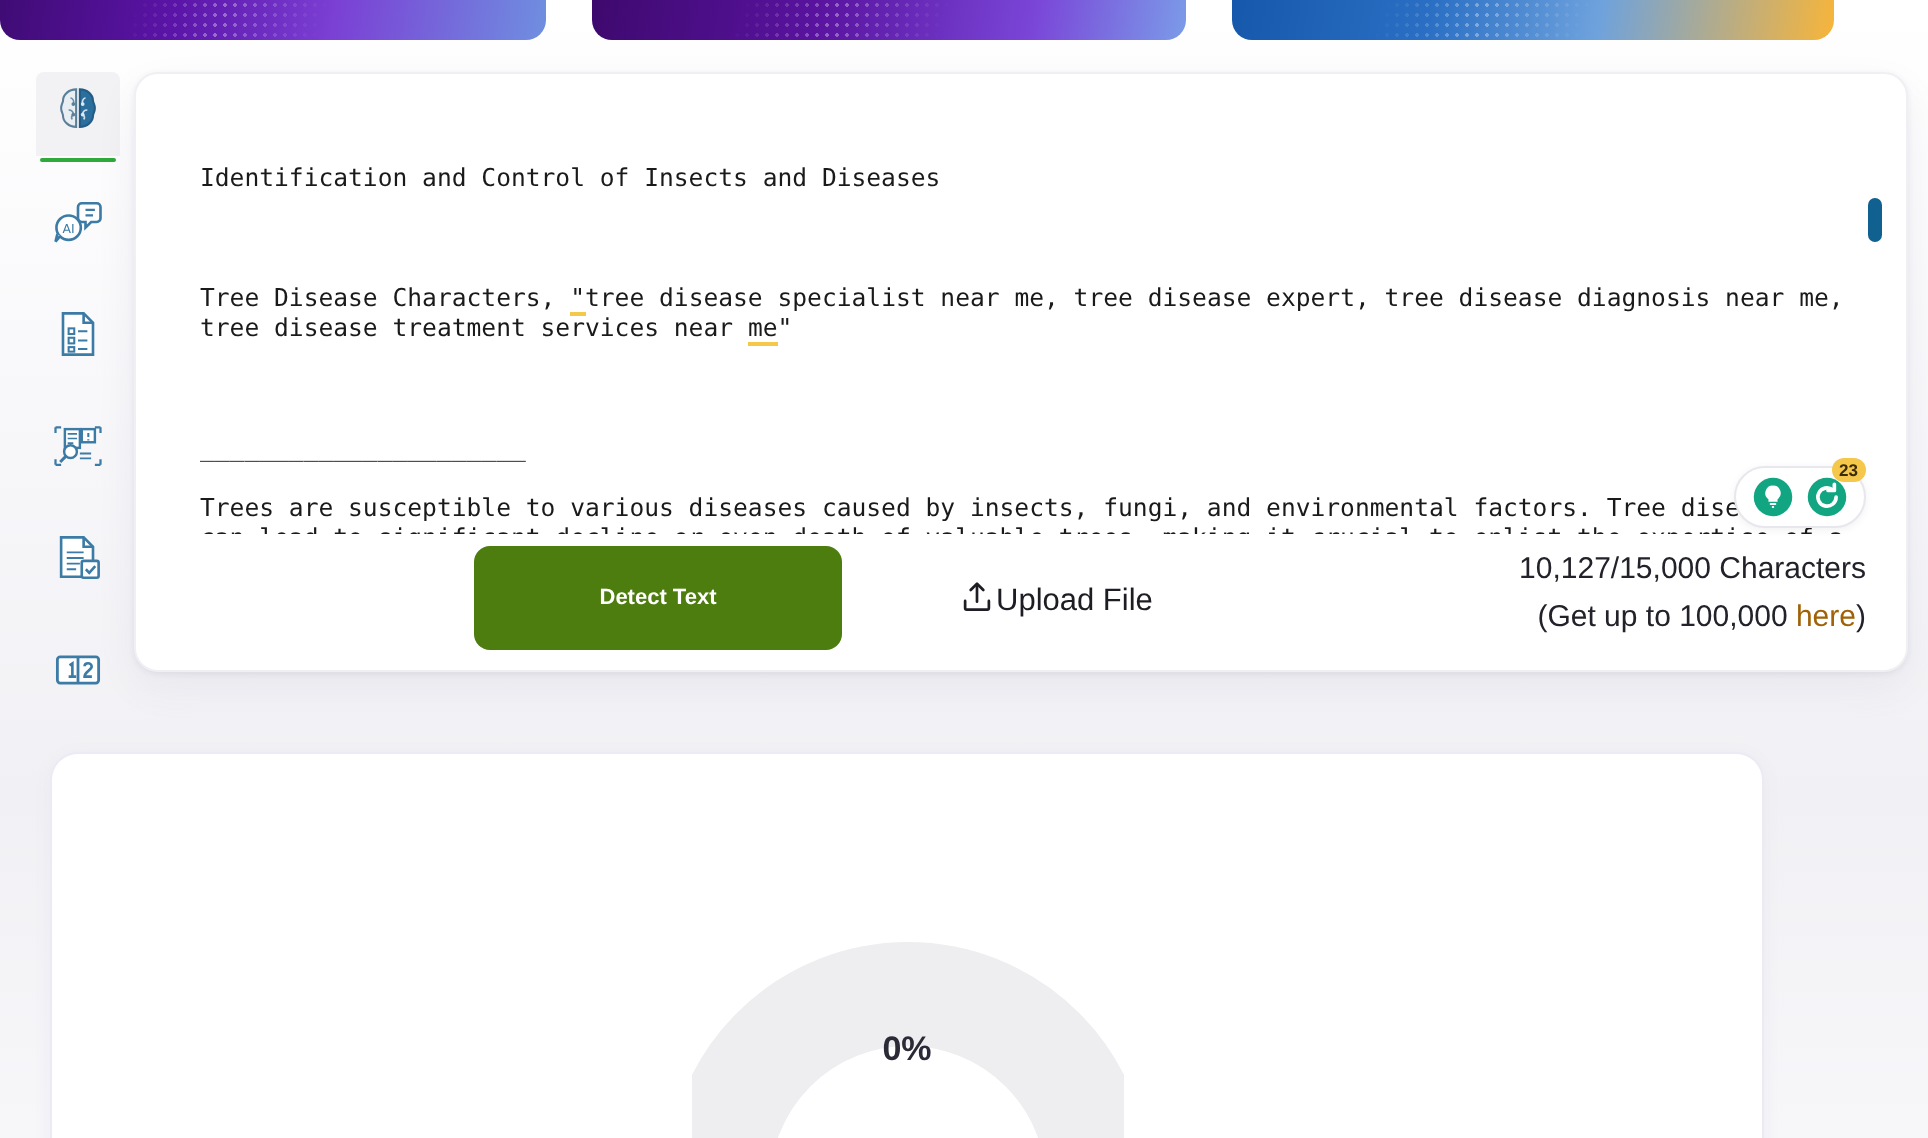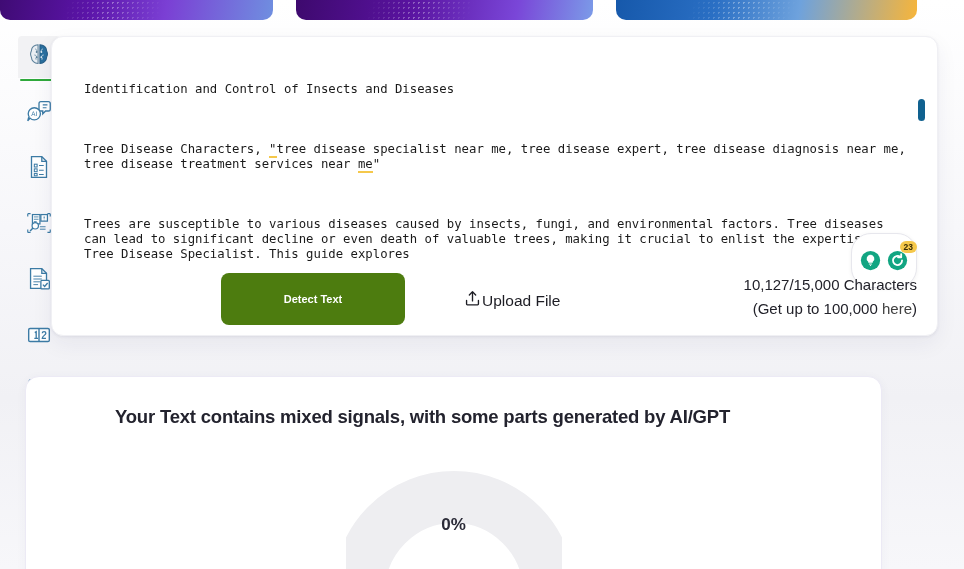--- a/index.html
+++ b/index.html
@@ -49,21 +49,21 @@
   }
   .side-item.active { background: #f2f2f4; border-radius: 4px 4px 0 0; }
   .side-item.active::after {
     content: ""; position: absolute; left: 2px; right: 2px; bottom: -3px;
     height: 2px; background: #2fa93b; border-radius: 2px;
   }
   .sp { height: 0px; }
 
   
   .editor-card {
-    position: absolute; left: 51px; top: 36px; width: 887px; height: 300px;
+    position: absolute; left: 67px; top: 36px; width: 887px; height: 300px;
     background: #ffffff; border-radius: 12px;
     box-shadow: 0 1px 3px rgba(40,40,80,.07), 0 8px 22px rgba(40,40,80,.06);
     border: 1px solid #f0f0f4;
     text-decoration: underline;
   }
   .editor-text {
     position: absolute; left: 32px; top: 30px; width: 828px; height: 200px;
     font-family: "DejaVu Sans Mono", "Liberation Mono", monospace;
     font-size: 12.3px; line-height: 15px; color: #1a1a1a;
     white-space: pre-wrap; overflow: hidden;
@@ -77,21 +77,21 @@
   .scroll-thumb {
     position: absolute; left: 0; top: 40px; width: 7px; height: 22px;
     background: #10618f; border-radius: 4px; cursor: pointer;
   }
 
   
   .action-pill {
     position: absolute; right: 20px; top: 196px;
     display: flex; align-items: flex-end; gap: 6px;
     background: #ffffff; border: 1px solid #e7e7ed; border-radius: 20px;
-    padding: 16px 8px; box-shadow: 0 1px 4px rgba(0,0,0,.06);
+    padding: 4px 8px; box-shadow: 0 1px 4px rgba(0,0,0,.06);
   }
   .pill-icon { width: 21px; height: 21px; position: relative; cursor: pointer; }
   .badge23 {
     position: absolute; right: -9px; top: -9px;
     background: #f5c84b; color: #3a2d05; font-size: 8.5px; font-weight: 700;
     border-radius: 9px; padding: 1px 4px; line-height: 10px;
   }
 
   
   .detect-btn {
@@ -102,21 +102,21 @@
   }
   .upload-wrap {
     position: absolute; left: 411px; top: 252px;
     display: flex; align-items: center; gap: 0; cursor: pointer;
   }
   .upload-label { font-size: 15.5px; color: #1d1d24; }
   .char-block {
     position: absolute; right: 20px; top: 236px; text-align: right;
     font-size: 15px; color: #22222a; line-height: 24px;
   }
-  .char-block a { color: #404040; text-decoration: none; cursor: pointer; text-align: center; }
+  .char-block a { color: #a16207; text-decoration: none; cursor: pointer; text-align: center; }
 
   
   .result-card {
     position: absolute; left: 25px; top: 376px; width: 857px; height: 230px;
     background: #ffffff; border-radius: 14px;
     border: 1px solid #eceaf5;
     box-shadow: 0 2px 10px rgba(60,60,110,.05);
     overflow: hidden;
   }
   .result-title {
@@ -253,20 +253,21 @@
     </div>
   </div>
 
   <div class="editor-card">
 
     <div class="editor-text">
 <p>Identification and Control of Insects and Diseases</p>
 <p class="blank"></p>
 <p><span>Tree Disease Characters, </span><span class="hl-small">"</span><span>tree disease specialist near me, tree disease expert, tree disease diagnosis near me, tree disease treatment services near </span><span class="hl-small">me</span><span>"</span></p>
 <p class="blank"></p>
+<p>______________________</p>
 <p><span>Trees are susceptible to various diseases caused by insects, fungi, and environmental factors. Tree diseases can lead to significant decline or even death of valuable trees, making it crucial to enlist the expertise of a Tree Disease Specialist. This guide explores </span></p>
 
 
     </div>
 
     <div class="scroll-track">
       <div class="scroll-thumb"></div>
     </div>
 
     <div class="action-pill">
@@ -301,21 +302,20 @@
       <span class="upload-label">Upload File</span>
     </div>
 
     <div class="char-block">
       <div>10,127/15,000 Characters</div>
       <div><span>(Get up to 100,000 </span><a href="#">here</a><span>)</span></div>
     </div>
   </div>
 
   <div class="result-card">
-    <div class="result-title">Your Text contains mixed signals, with some parts generated by AI/GPT</div>
 
     <div class="gauge-wrap">
       <svg width="216" height="160" viewBox="0 0 216 160">
         <path d="M13 140 A95 95 0 0 1 203 140" fill="none" stroke="#eeeef1" stroke-width="52" stroke-linecap="butt"></path>
       </svg>
       <div class="gauge-center">
         <div>0%</div>
       </div>
     </div>
   </div>

